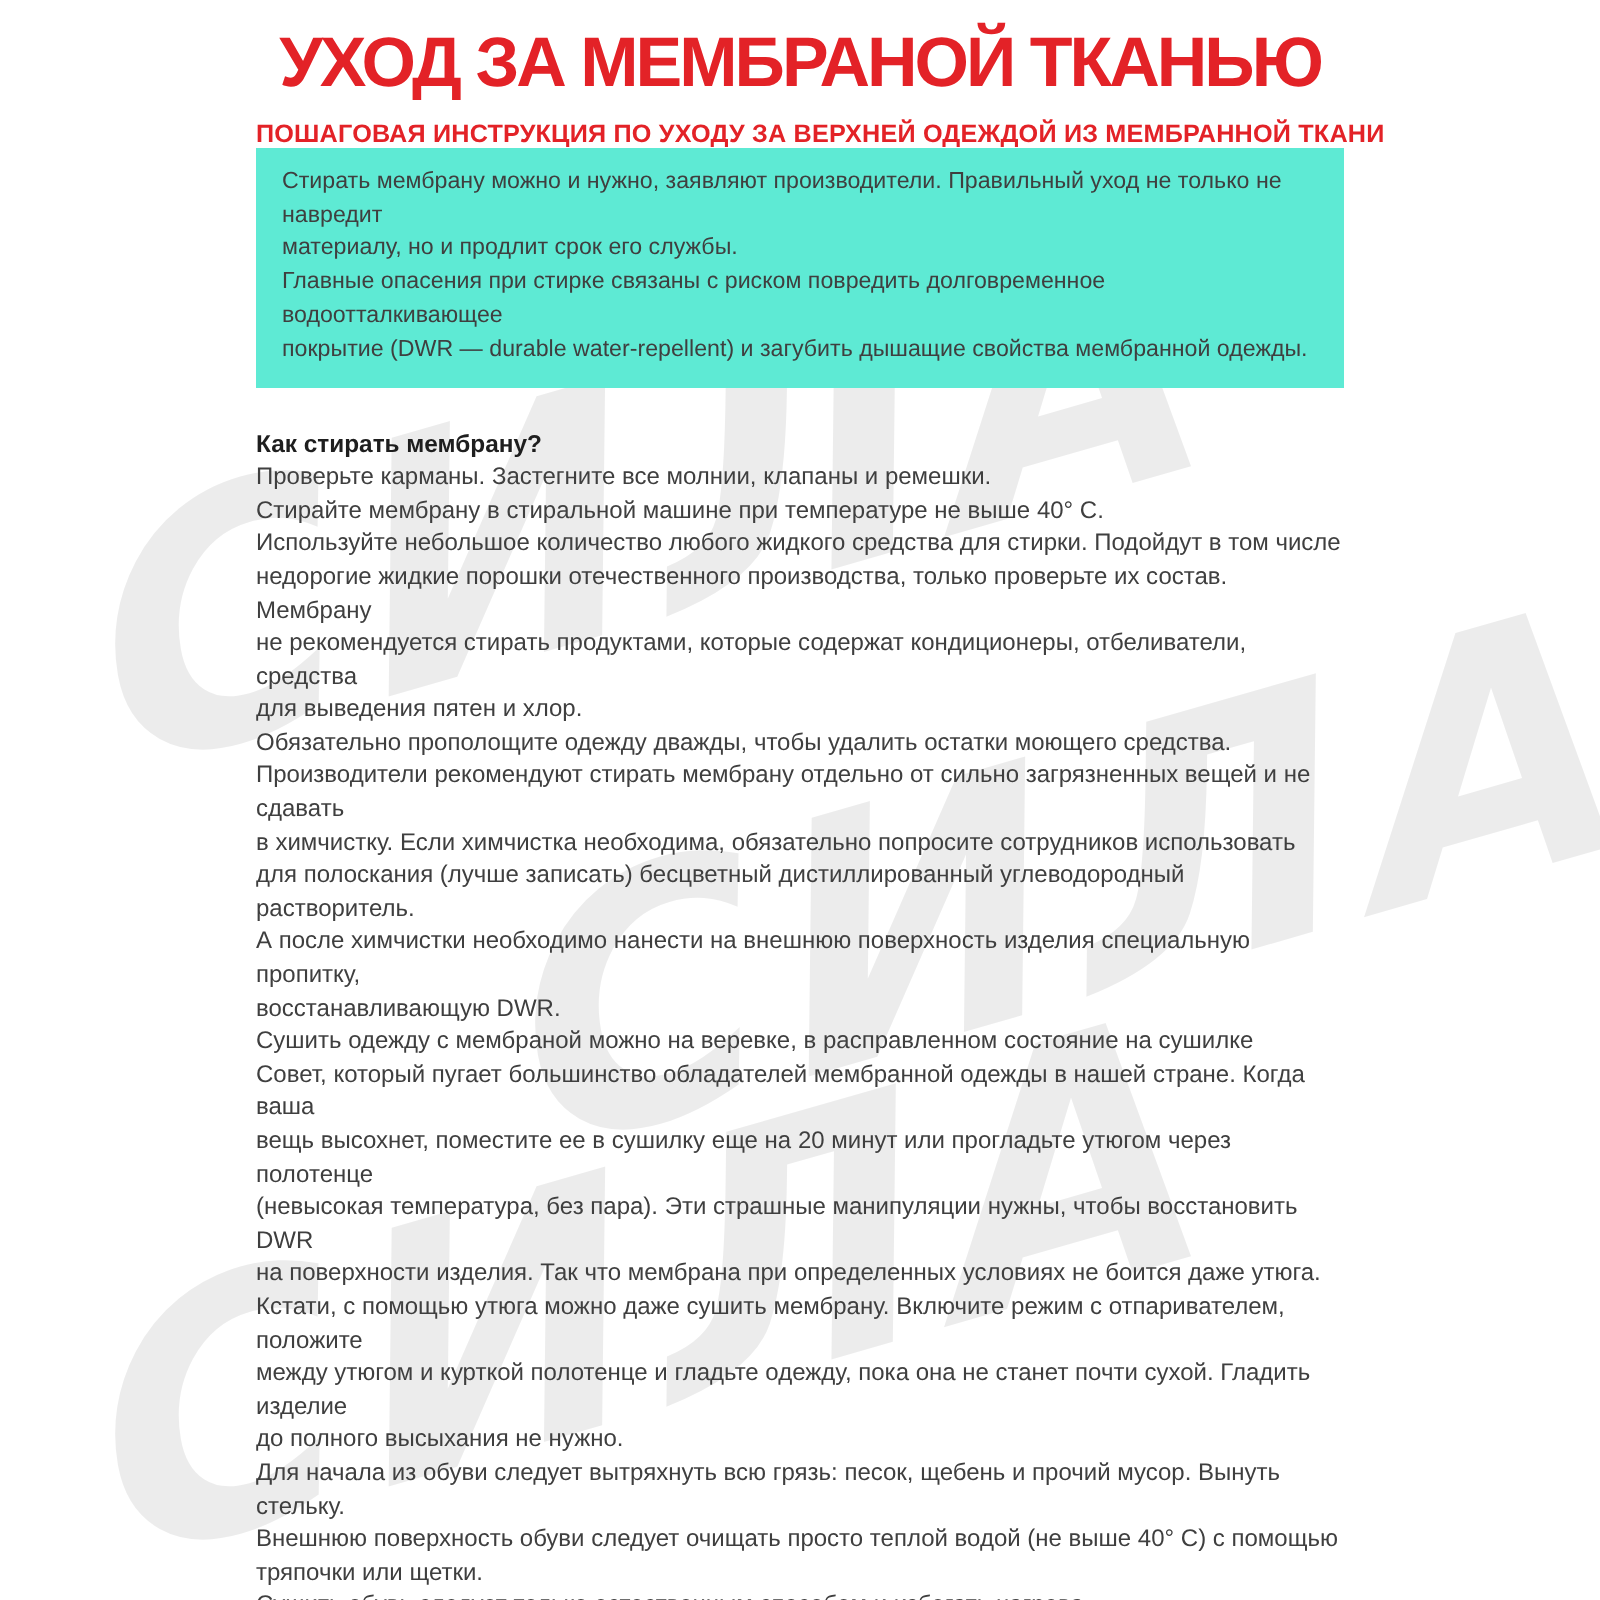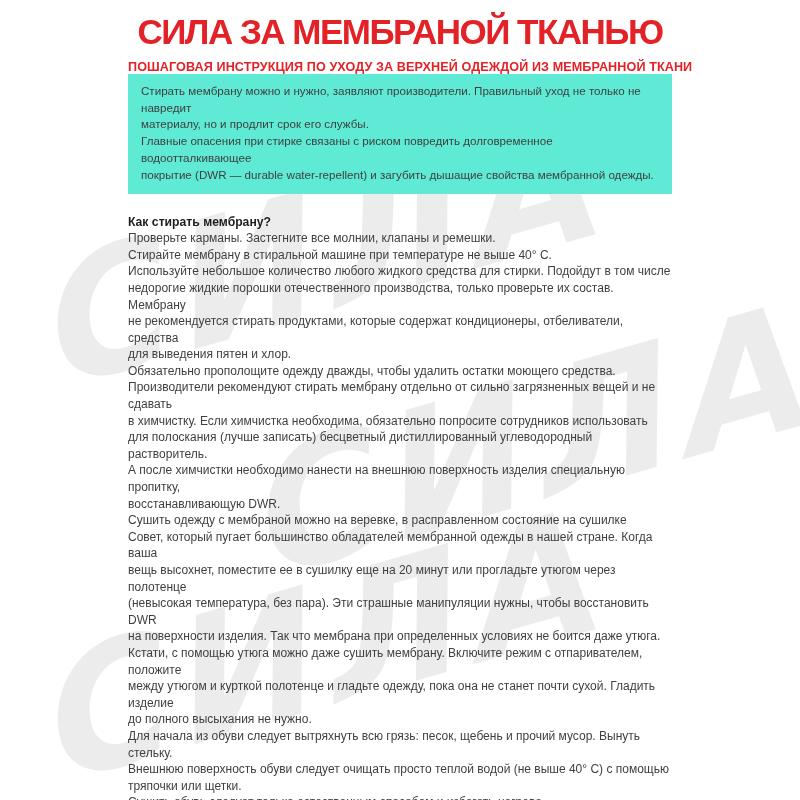--- a/index.html
+++ b/index.html
@@ -89,21 +89,21 @@
 </head>
 <body>
 
 <div class="page">
 
   <div class="watermark wm1">СИЛА</div>
   <div class="watermark wm2">СИЛА</div>
   <div class="watermark wm3">СИЛА</div>
 
   <div class="content">
-    <h1 class="page-title">СИЛА ЗА МЕМБРАНОЙ ТКАНЬЮ</h1>
+    <h1 class="page-title">УХОД ЗА МЕМБРАНОЙ ТКАНЬЮ</h1>
     <h2 class="page-subtitle">ПОШАГОВАЯ ИНСТРУКЦИЯ ПО УХОДУ ЗА ВЕРХНЕЙ ОДЕЖДОЙ ИЗ МЕМБРАННОЙ ТКАНИ</h2>
 
     <div class="intro-box">Стирать мембрану можно и нужно, заявляют производители. Правильный уход не только не навредит
 материалу, но и продлит срок его службы.
 Главные опасения при стирке связаны с риском повредить долговременное водоотталкивающее
 покрытие (DWR — durable water-repellent) и загубить дышащие свойства мембранной одежды.</div>
 
     <div class="sections">
 
       <h3 class="section-heading">Как стирать мембрану?</h3>

